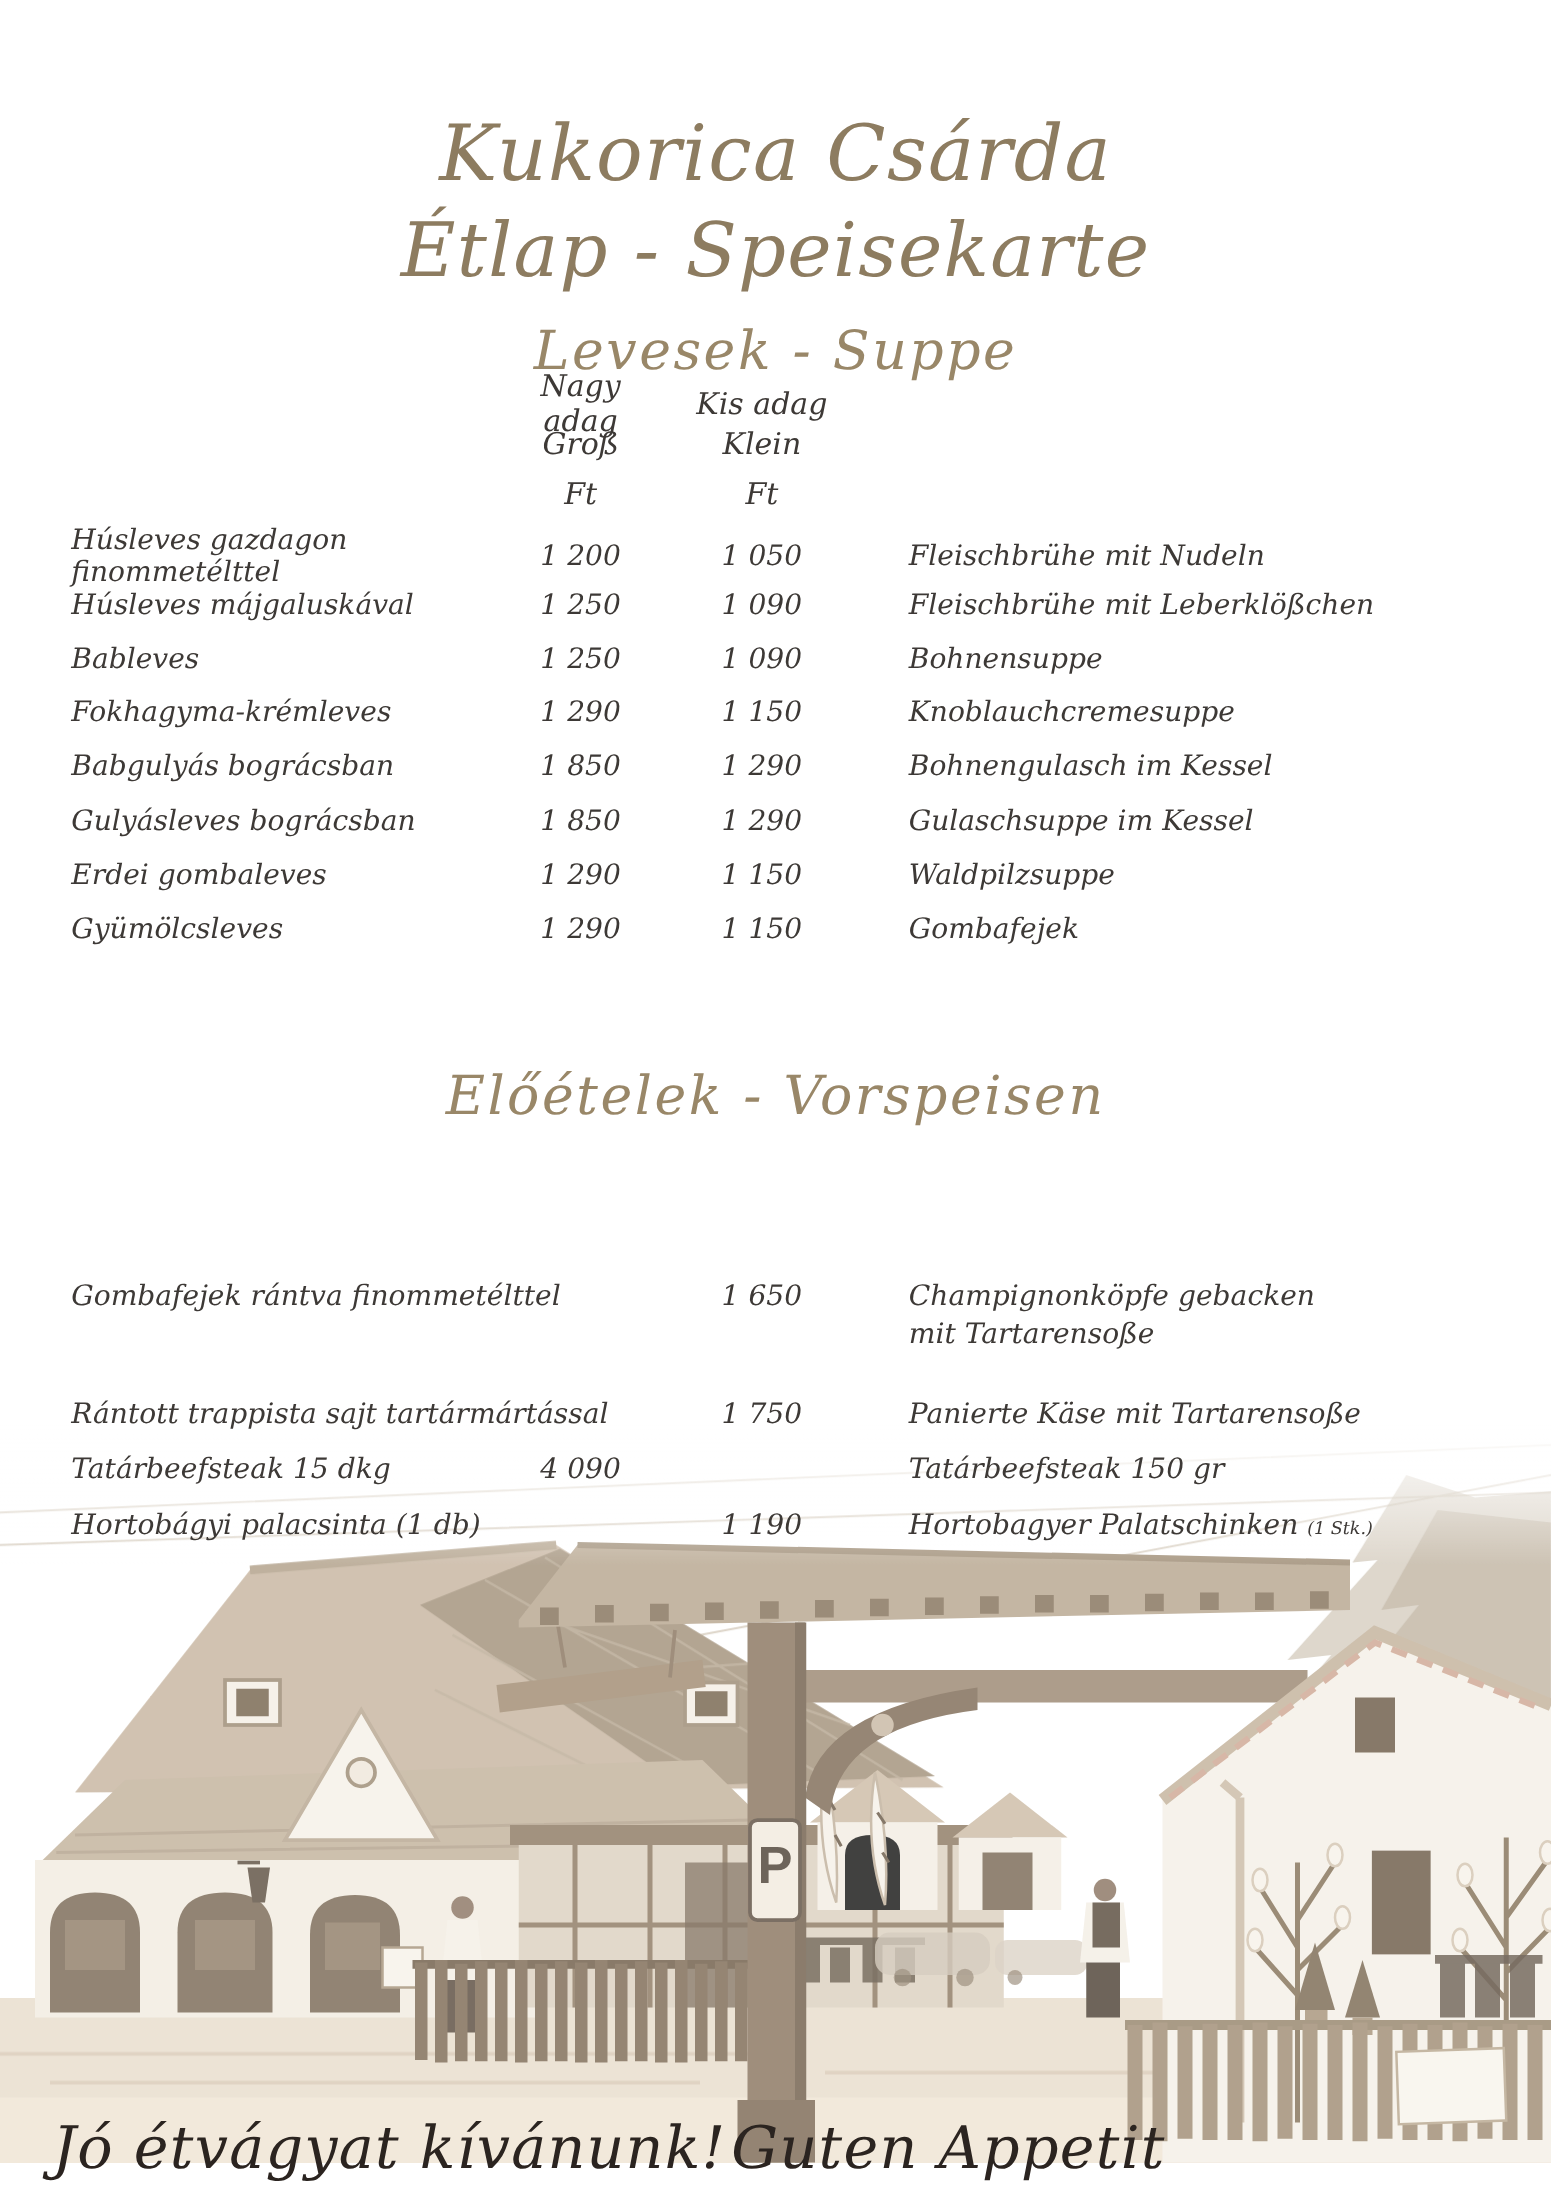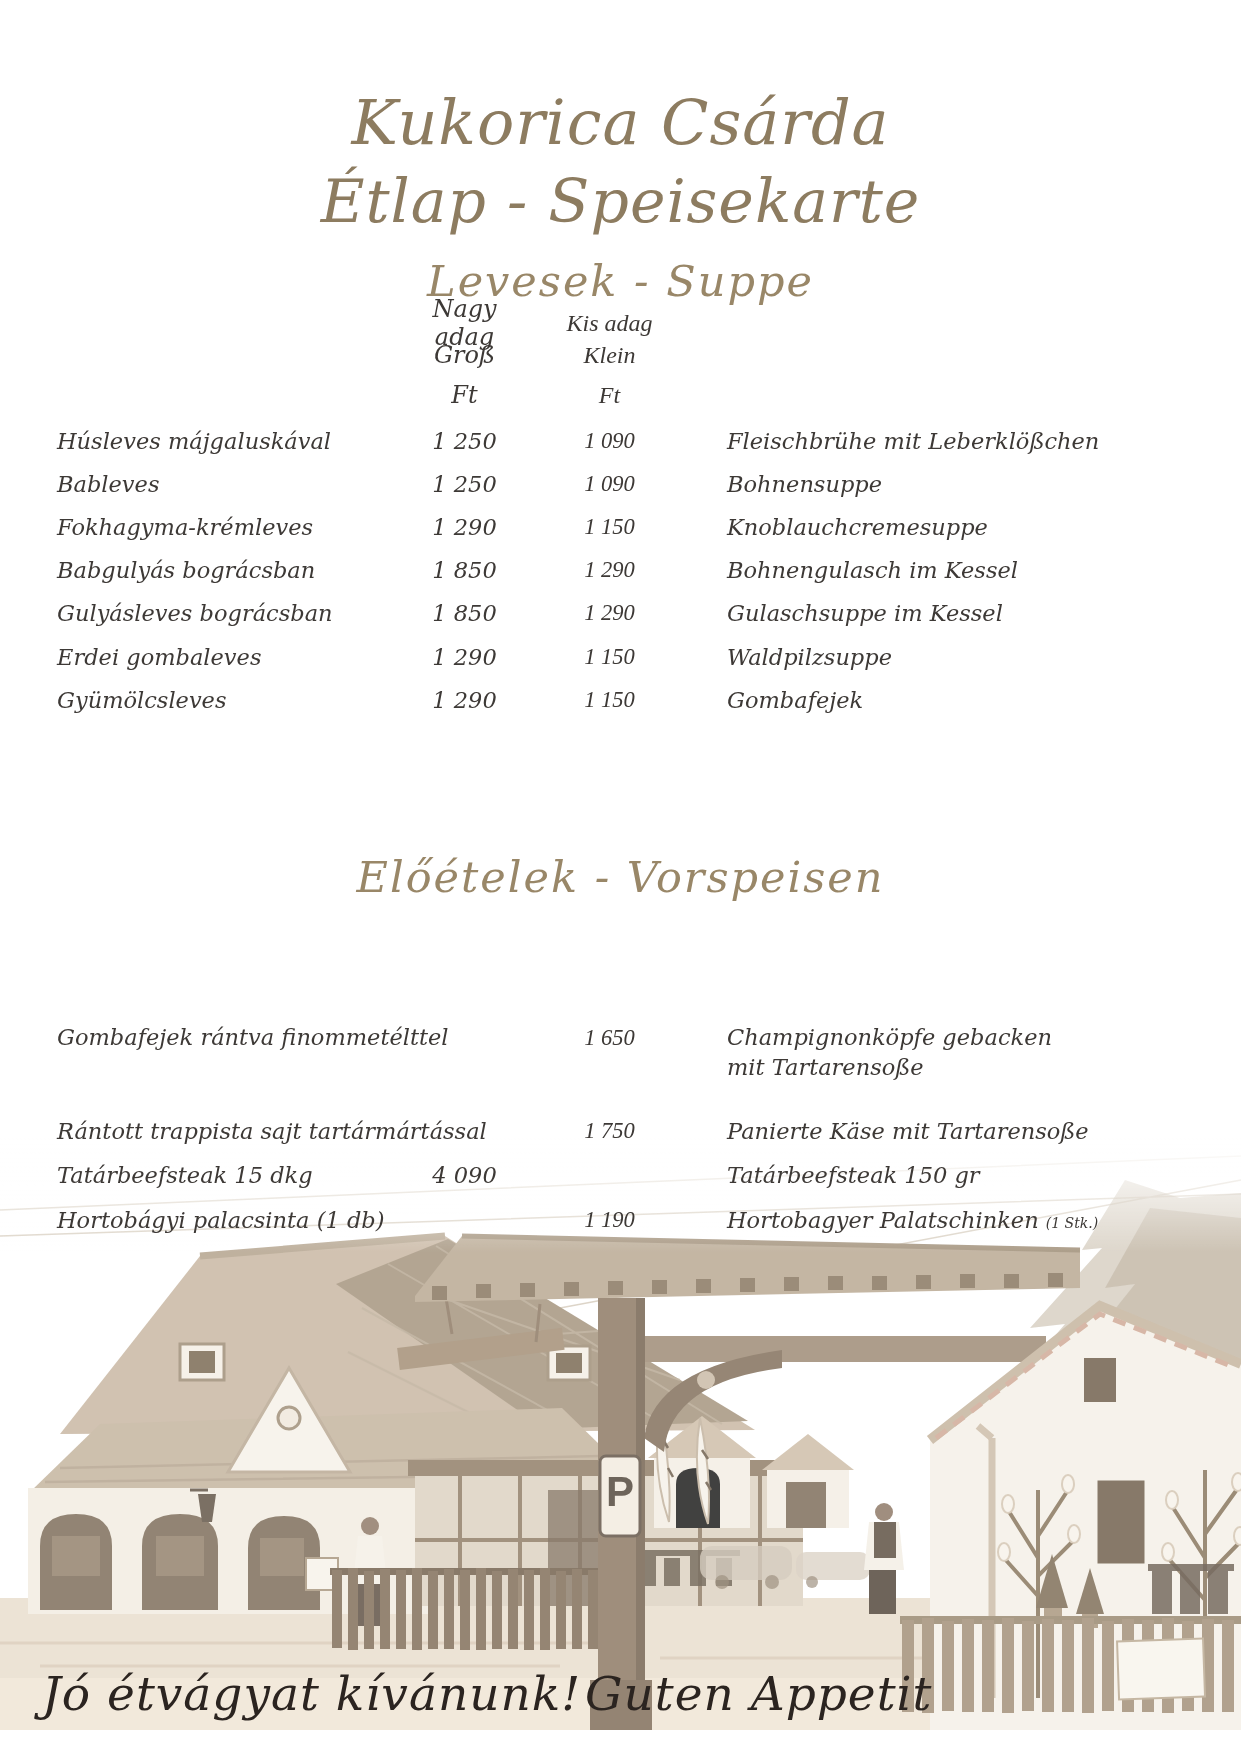--- a/index.html
+++ b/index.html
@@ -16,21 +16,21 @@
   .sec-heading.starters{top:818px;}
 
   .grid-row{
     display:grid;
     grid-template-columns:360px 95px 35px 125px 55px 1fr;
     padding-left:57px;padding-right:28px;
     align-items:center;
   }
   .c-name{grid-column:1;}
   .c-p1{grid-column:2;text-align:center;}
-  .c-p2{grid-column:4;text-align:center;font-family:Liberation Serif, serif;}
+  .c-p2{grid-column:4;text-align:center;}
   .c-de{grid-column:6;}
 
   .hdr{position:absolute;top:295px;left:0;width:100%;}
   .hdr .grid-row{height:40px;}
   .hdr span{font-size:24px;}
 
   .table{position:absolute;left:0;width:100%;font-size:22.5px;z-index:3;}
   .table.soups{top:419px;}
   .table.soups .grid-row{height:43.2px;}
 
@@ -43,20 +43,21 @@
   .starters-r4{top:1207px;}
   .starters .c-name{white-space:nowrap;}
   .starters .c-de{white-space:nowrap;}
   .starters-r1 .c-de{white-space:normal;}
   .small-note{font-size:14px;}
 
   .photo{position:absolute;left:0;top:1138px;width:1241px;height:592px;z-index:1;}
   .footer-script{
     position:absolute;z-index:4;font-size:47px;color:var(--script_dark,#2b2420);
     letter-spacing:1px;
+    margin-top:25px;
   }
   .footer-hu{left:42px;top:1666px;}
   .footer-de{left:585px;top:1666px;}
 </style>
 </head>
 <body>
 
 <div class="page">
 
   <div class="center title">Kukorica Csárda</div>
@@ -73,20 +74,26 @@
       <span class="c-p1">Groß</span>
       <span class="c-p2">Klein</span>
     </div>
     <div class="grid-row">
       <span class="c-p1">Ft</span>
       <span class="c-p2">Ft</span>
     </div>
   </div>
 
   <div class="table soups">
+    <div class="grid-row">
+      <span class="c-name">Húsleves gazdagon finommetélttel</span>
+      <span class="c-p1">1 200</span>
+      <span class="c-p2">1 050</span>
+      <span class="c-de">Fleischbrühe mit Nudeln</span>
+    </div>
     <div class="grid-row">
       <span class="c-name">Húsleves májgaluskával</span>
       <span class="c-p1">1 250</span>
       <span class="c-p2">1 090</span>
       <span class="c-de">Fleischbrühe mit Leberklößchen</span>
     </div>
     <div class="grid-row">
       <span class="c-name">Bableves</span>
       <span class="c-p1">1 250</span>
       <span class="c-p2">1 090</span>

